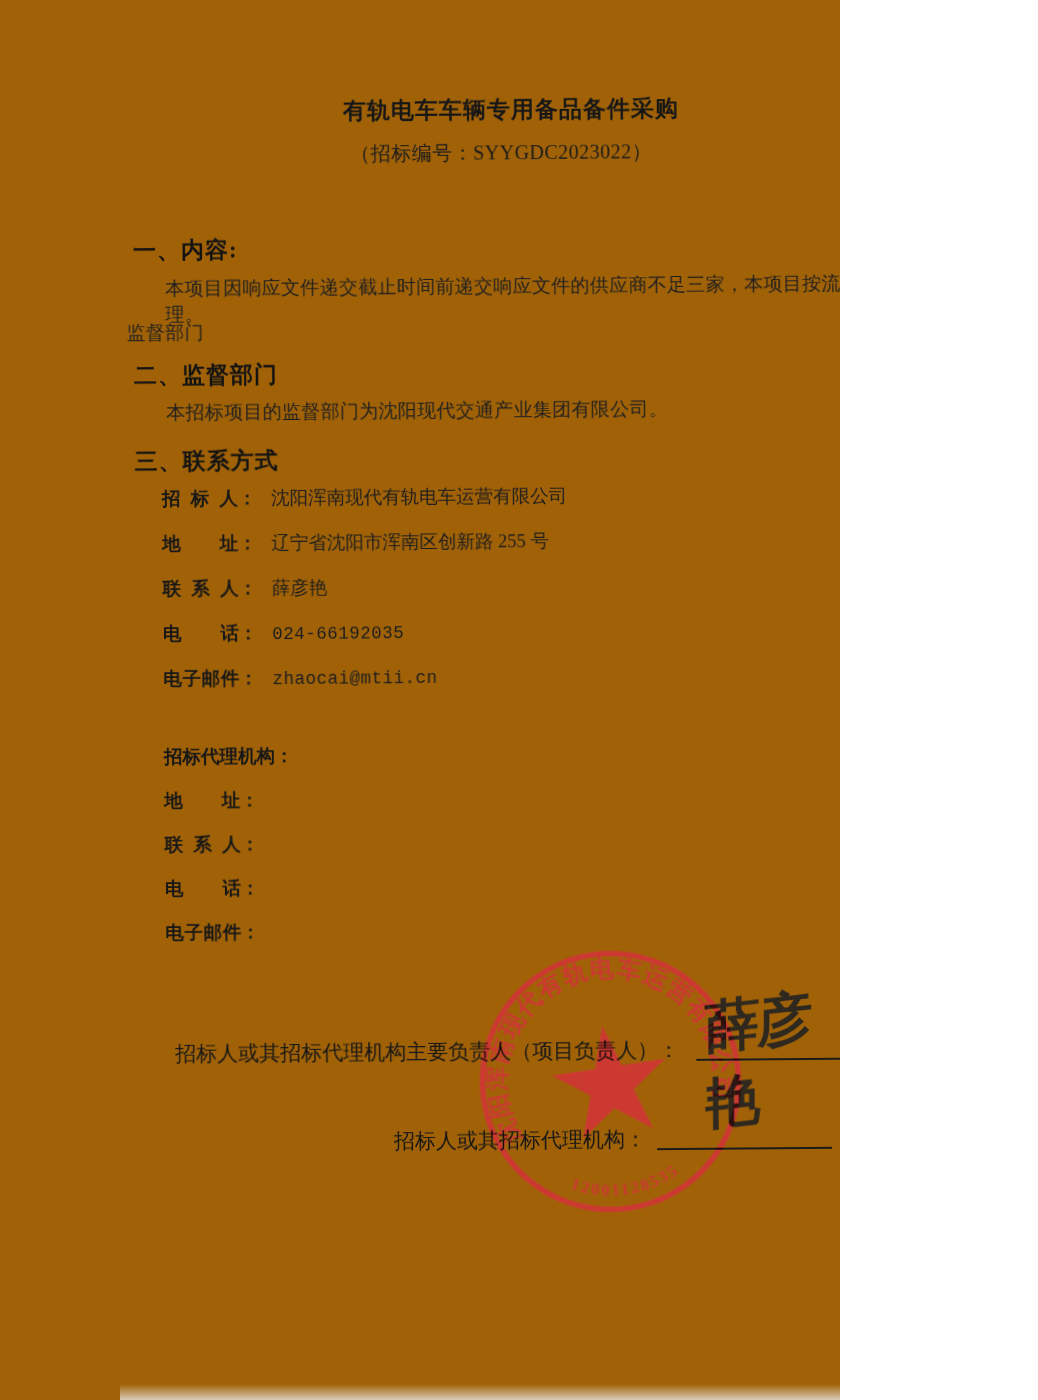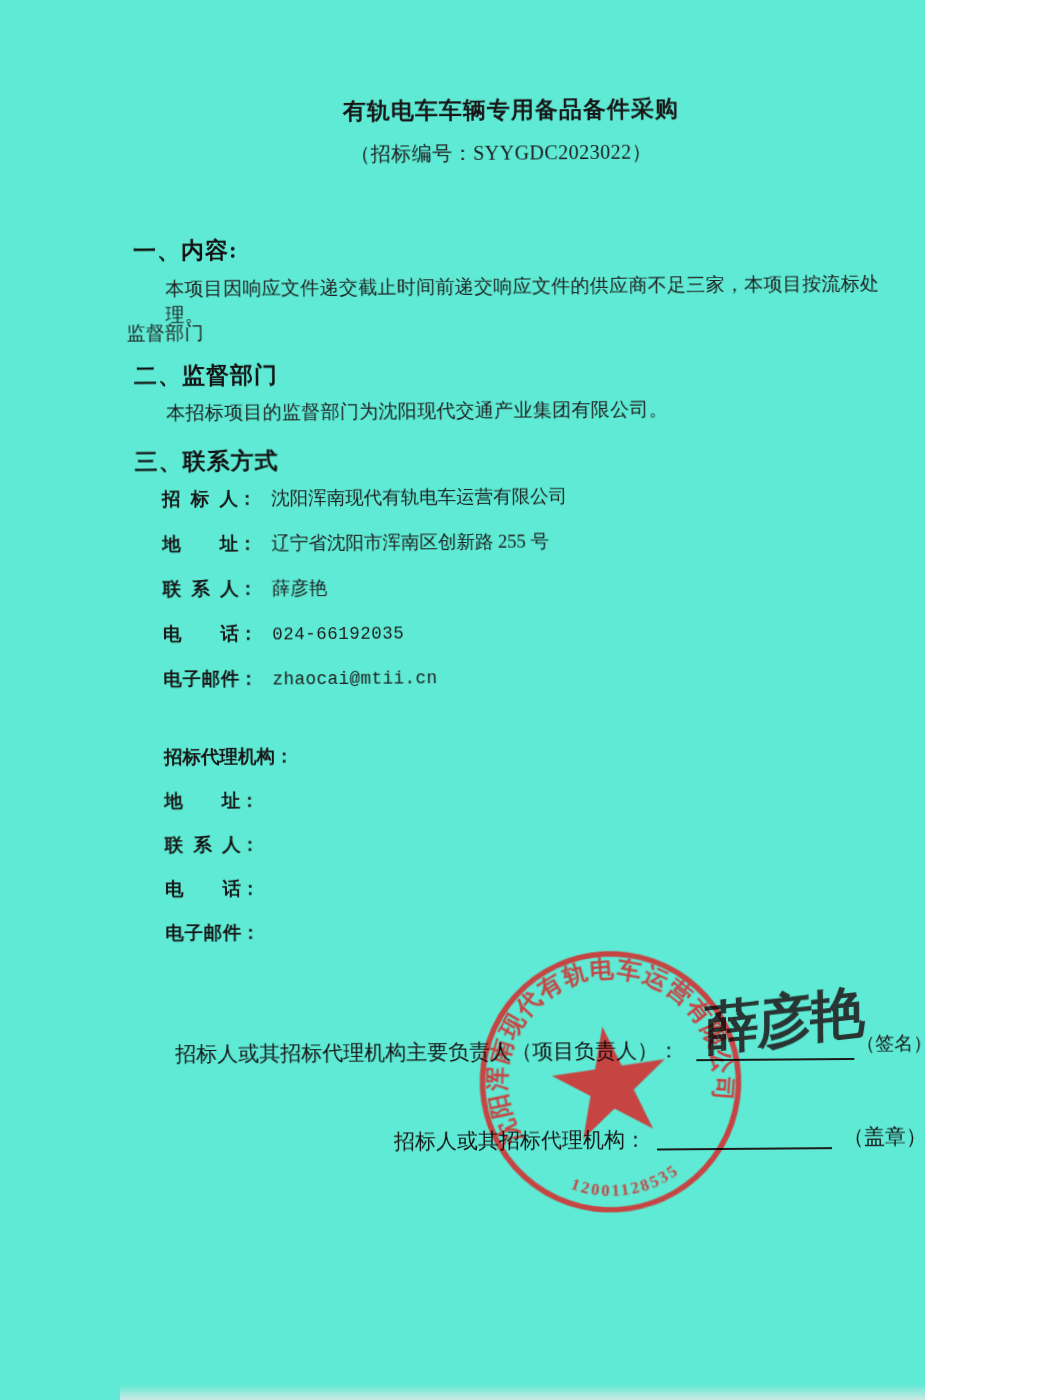--- a/index.html
+++ b/index.html
@@ -1,21 +1,21 @@
 <!DOCTYPE html>
 <html><head>
 <meta charset="utf-8">
 <style>
   * { margin: 0; padding: 0; box-sizing: border-box; }
   html, body { background: #ffffff; }
   .page {
     position: relative;
-    width: 925px;
+    width: 840px;
     height: 1400px;
-    background: #5eead4;
+    background: #a16207;
     overflow: hidden;
     font-family: "Liberation Serif", "DejaVu Serif", serif;
     color: #1d1d1d;
   }
   .doc {
     position: absolute;
     inset: 0;
     transform: rotate(-0.45deg);
     transform-origin: 50% 0;
   }

